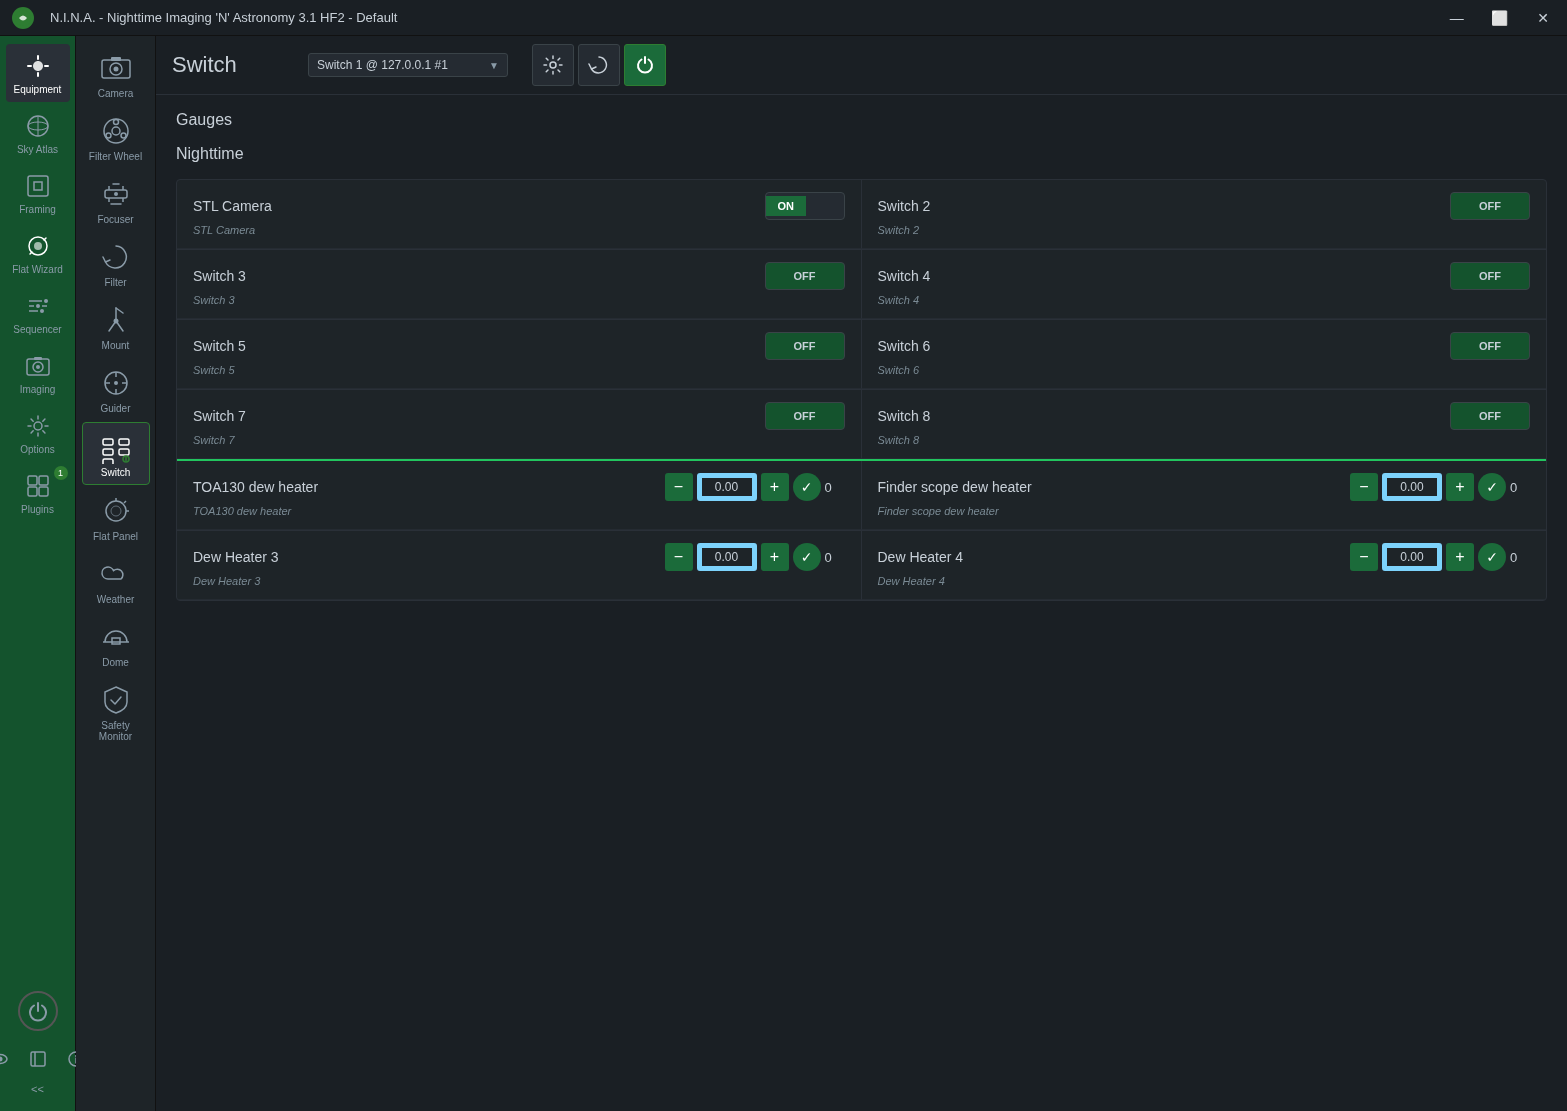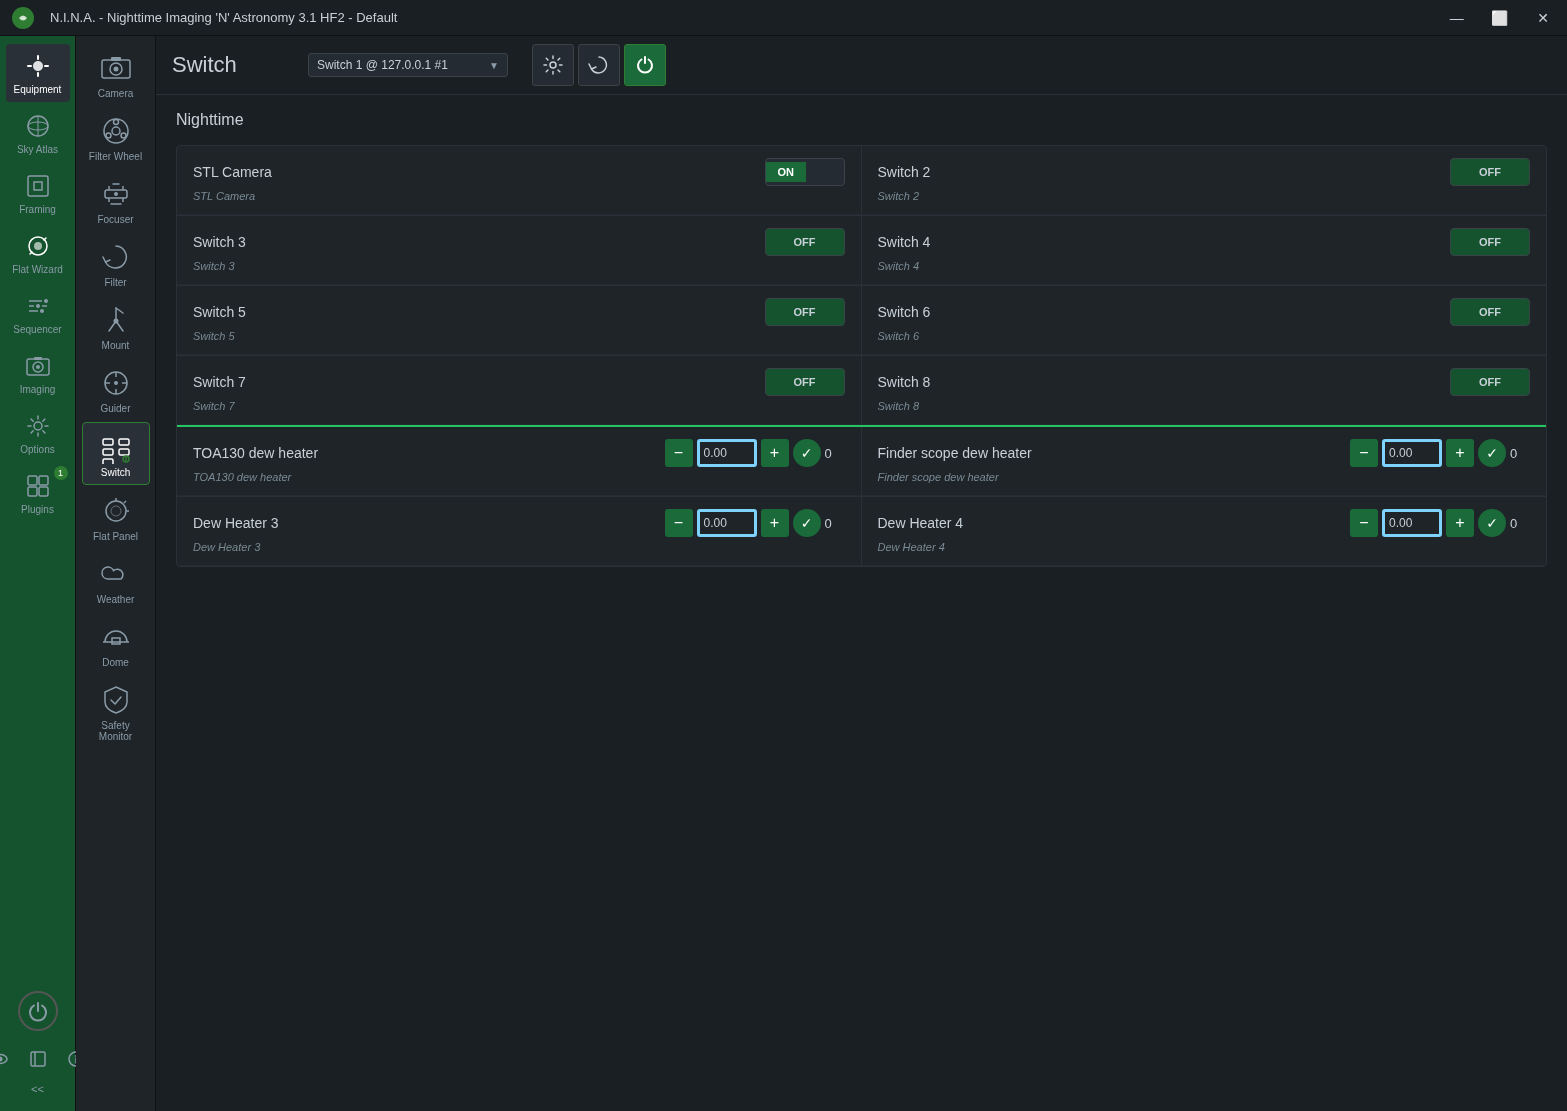--- a/index.html
+++ b/index.html
@@ -311,23 +311,23 @@
       border: none;
       border-radius: 3px;
       color: white;
       font-size: 16px;
       cursor: pointer;
       display: flex; align-items: center; justify-content: center;
     }
     .num-input {
       width: 60px; height: 28px;
       background: #1e2428;
-      border: 3px solid #7dd3fc;
-      color: #c8d0d8;
-      text-align: left;
+      border: 5px solid #7dd3fc;
+      color: #c8d0d8;
+      text-align: center;
       font-size: 12px;
       border-radius: 3px;
       padding: 0 4px;
     }
     .num-confirm {
       width: 28px; height: 28px;
       background: #1b6b3a;
       border: none;
       border-radius: 50%;
       color: white;
@@ -658,20 +658,21 @@
           <svg width="22" height="22" viewBox="0 0 22 22" fill="none">
             <path d="M11 3v6" stroke="#fff" stroke-width="2" stroke-linecap="round"></path>
             <path d="M7.5 5.5A7 7 0 1 0 14.5 5.5" stroke="#fff" stroke-width="2" fill="none" stroke-linecap="round"></path>
           </svg>
         </div>
       </div>
     </div>
 
     <div class="content-area">
 
+      <div class="section-title">Gauges</div>
 
       <div class="section-title">Nighttime</div>
 
       <div style="background:#1e2428; border-radius:4px; border:1px solid #2a3038;">
 
         <div style="display:grid; grid-template-columns:1fr 1fr; border-bottom:1px solid #2a3038;">
           <div class="switch-row" style="border-right:1px solid #2a3038;">
             <div class="switch-row-top">
               <span class="switch-name">STL Camera</span>
               <div class="toggle-switch">

